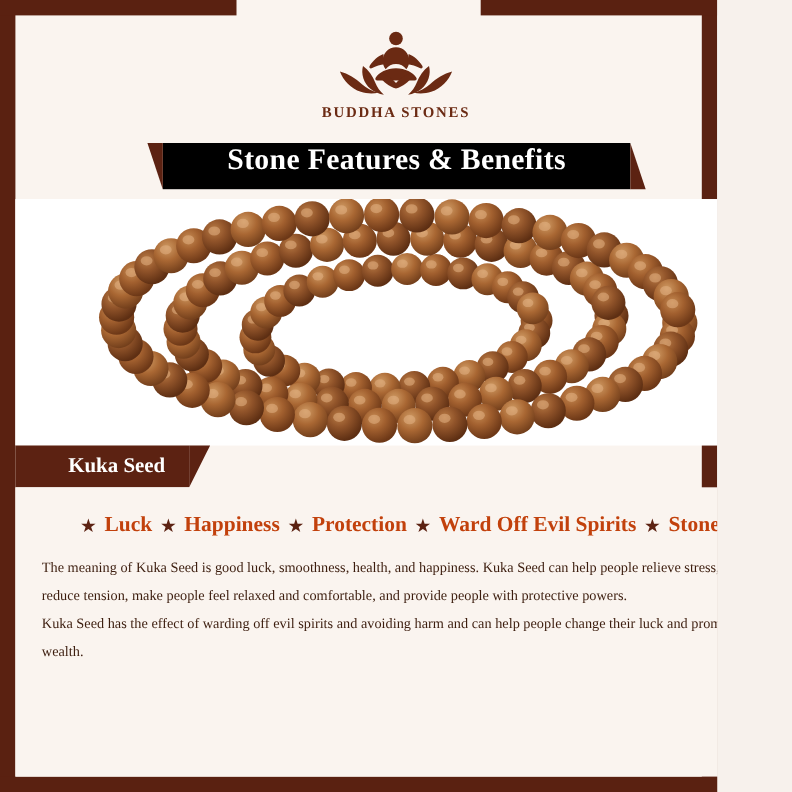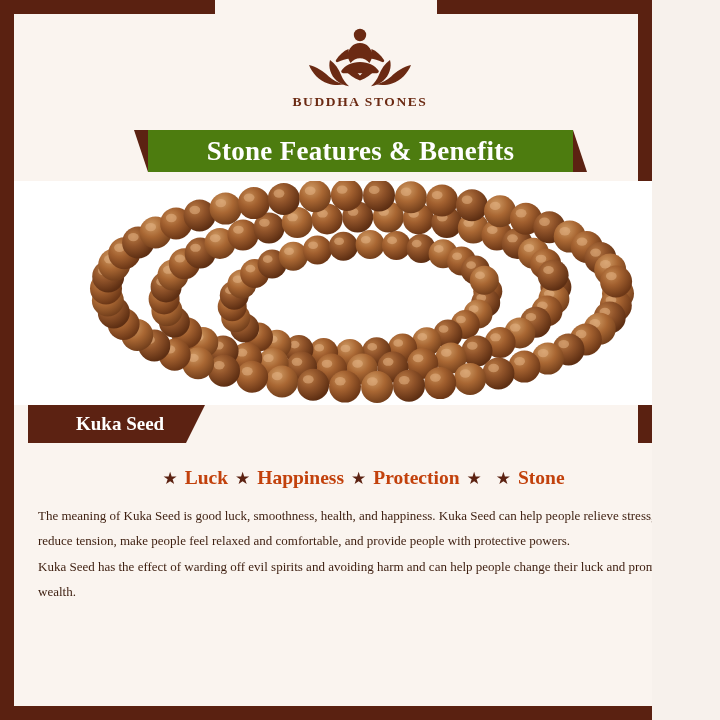--- a/index.html
+++ b/index.html
@@ -64,22 +64,22 @@
     color: #6b2a13;
     font-weight: bold;
     font-family: "Liberation Serif", serif;
   }
 
   
   .title-banner {
     position: absolute;
     left: 148px; top: 130px;
     width: 425px; height: 42px;
-    background: #4d7c0f;
-    display: flex; align-items: center; justify-content: center;
+    background: #000000;
+    display: flex; justify-content: center;
   }
   .title-banner::before {
     content: "";
     position: absolute;
     left: -14px; top: 0;
     border-top: 42px solid #5c2212;
     border-left: 14px solid transparent;
   }
   .title-banner::after {
     content: "";
@@ -102,21 +102,21 @@
     left: 14px; top: 181px;
     width: 692px; height: 224px;
     background: #ffffff;
     overflow: hidden;
   }
   .bead-svg { display: block; width: 100%; height: 100%; }
 
   
   .label-tab {
     position: absolute;
-    left: 28px; top: 405px;
+    left: 14px; top: 405px;
     height: 38px;
     background: #5c2212;
     display: flex; align-items: center;
     padding: 0 22px 0 48px;
   }
   .label-tab::after {
     content: "";
     position: absolute;
     right: -19px; top: 0;
     border-top: 38px solid #5c2212;
@@ -489,20 +489,21 @@
 
   <div class="benefits">
     <div class="keywords" id="keywords-row">
         <span class="star">★</span>
         <span class="kw-item">Luck</span>
         <span class="star">★</span>
         <span class="kw-item">Happiness</span>
         <span class="star">★</span>
         <span class="kw-item">Protection</span>
         <span class="star">★</span>
+        <span class="kw-item">Ward Off Evil Spirits</span>
         <span class="star">★</span>
         <span class="kw-item">Stone</span>
       </div>
     <div class="desc" id="desc-block">
         <p>The meaning of Kuka Seed is good luck, smoothness, health, and happiness. Kuka Seed can help people relieve stress, reduce tension, make people feel relaxed and comfortable, and provide people with protective powers.</p>
         <p>Kuka Seed has the effect of warding off evil spirits and avoiding harm and can help people change their luck and promote wealth.</p>
       </div>
   </div>
 
 </div>

